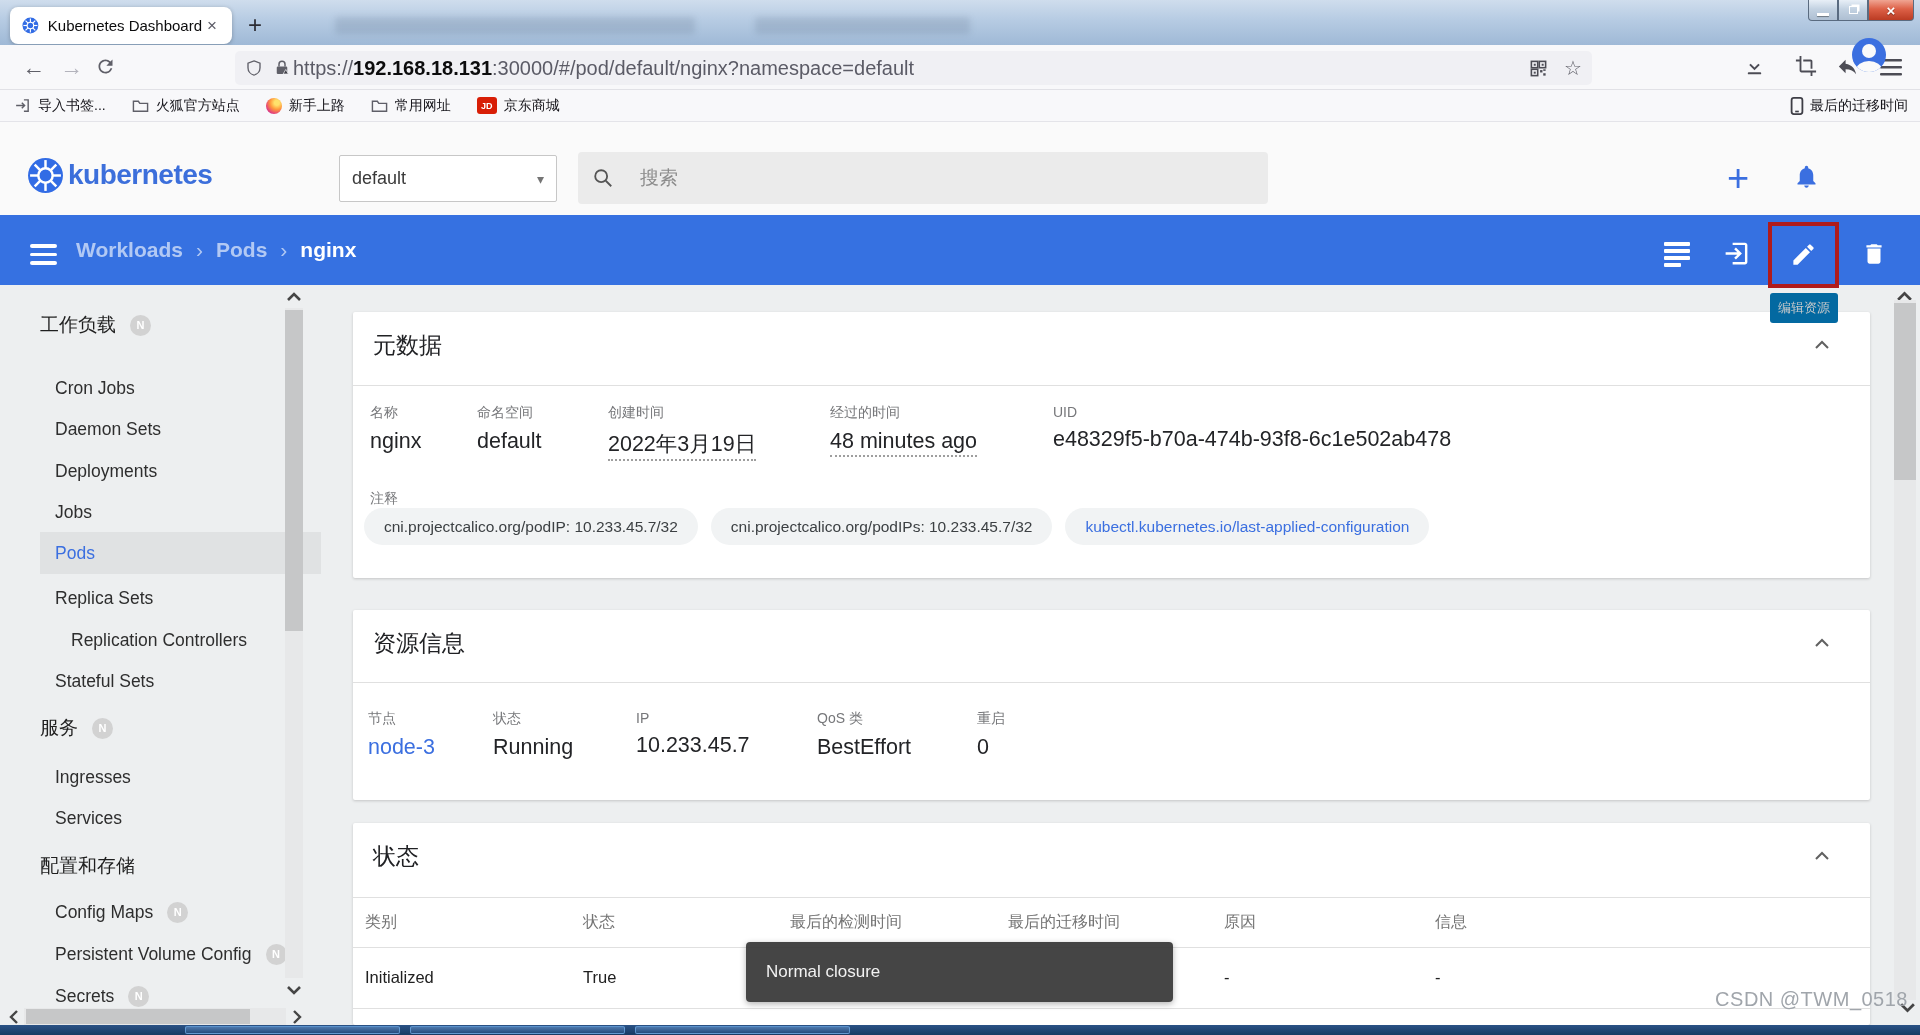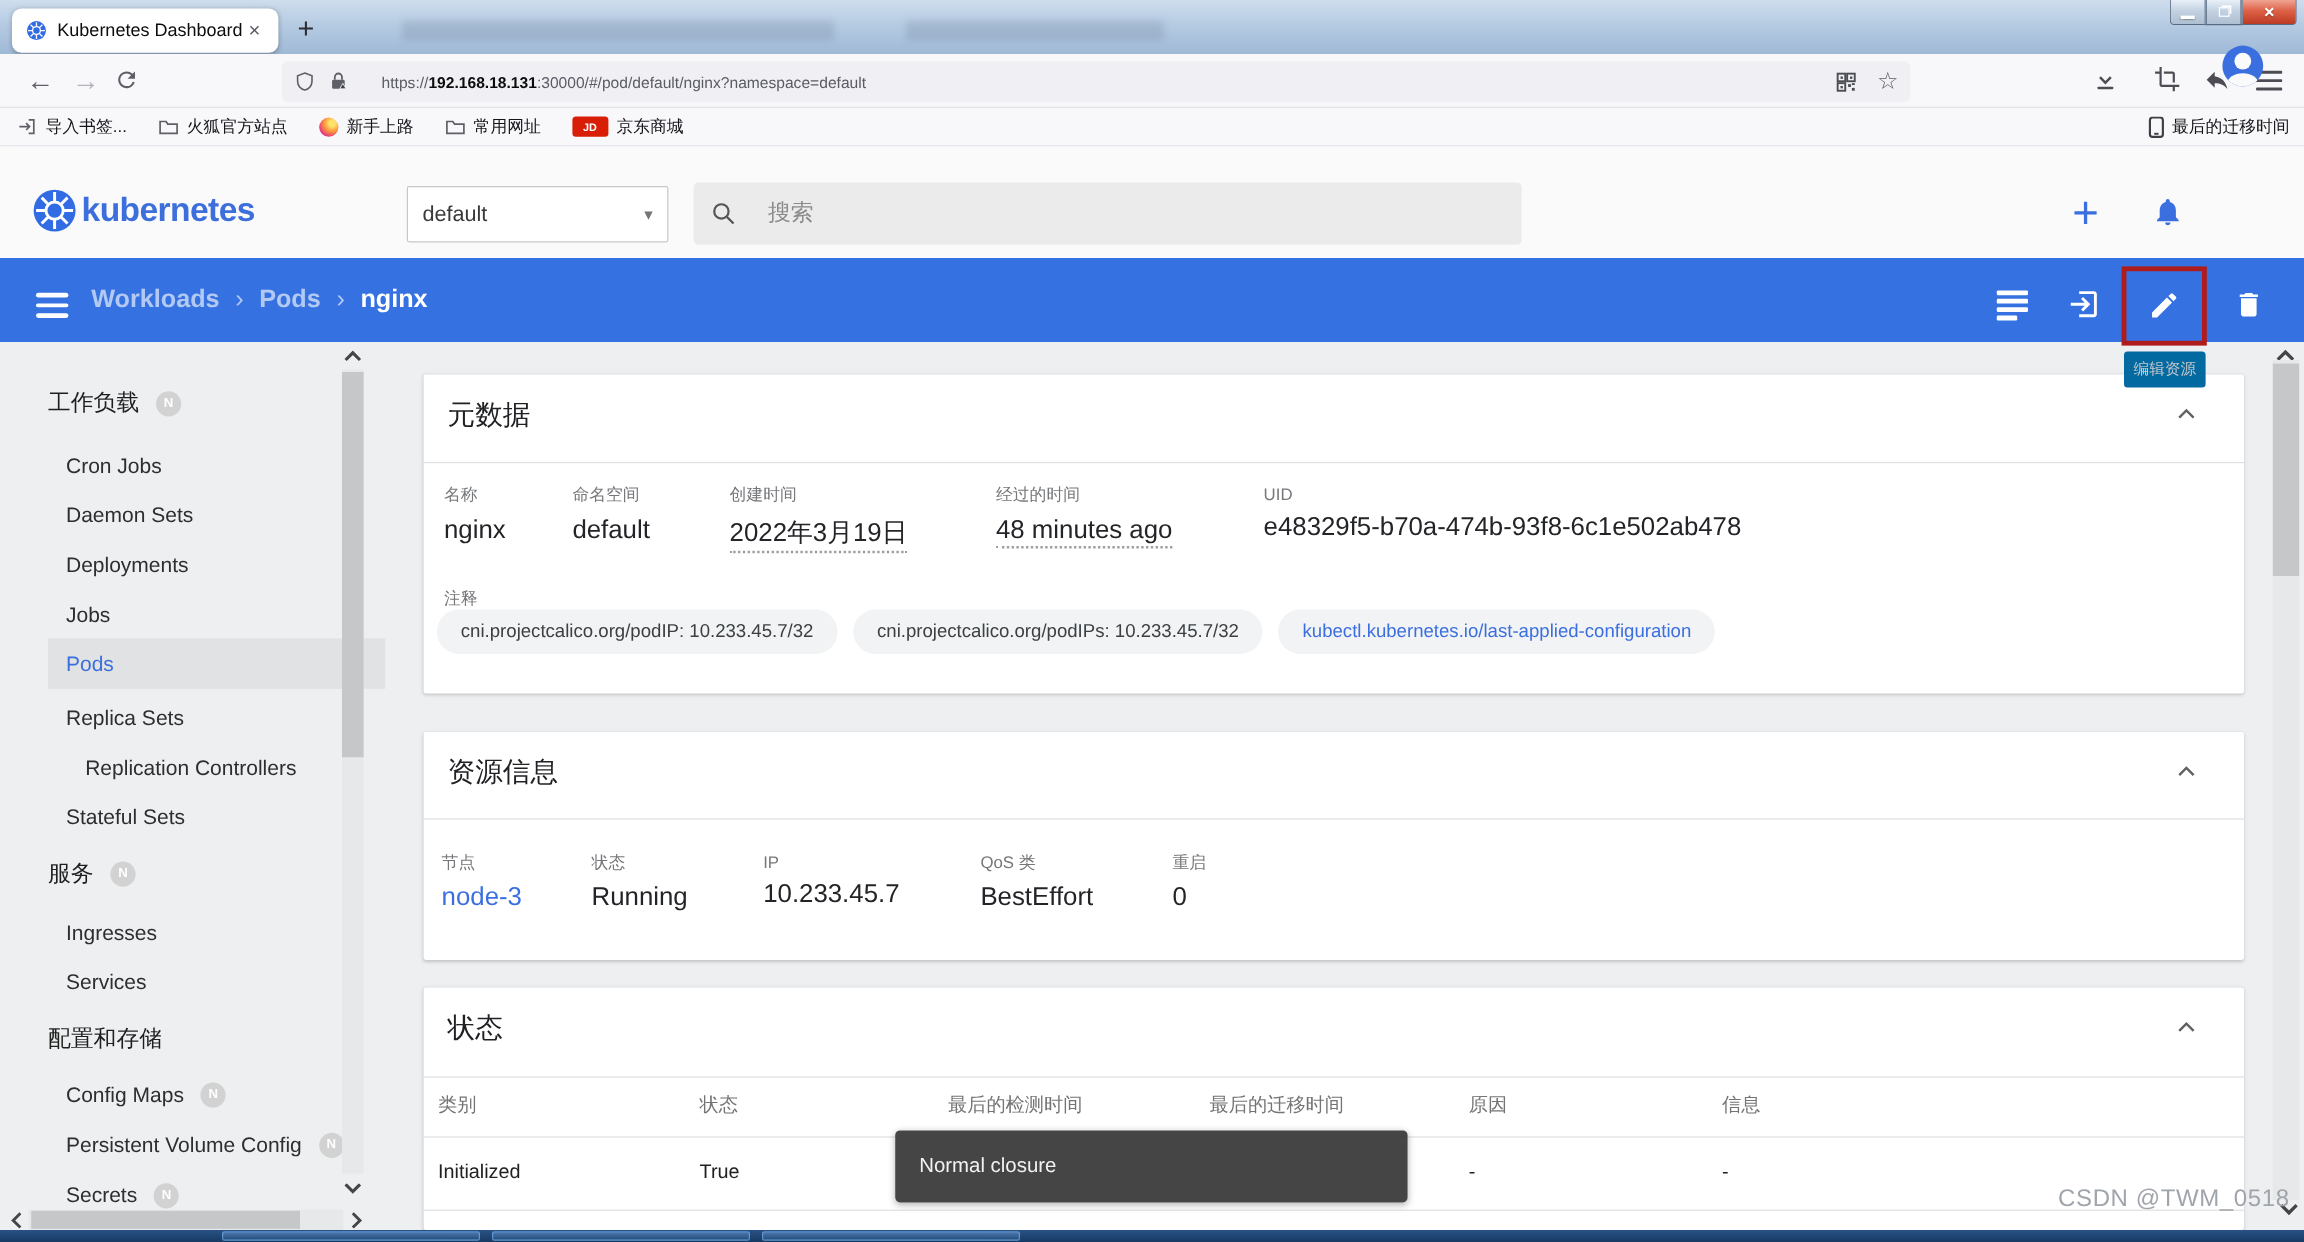--- a/index.html
+++ b/index.html
@@ -25,29 +25,29 @@
     background:linear-gradient(#f0a492,#dd6147 45%,#bb3b23)}
   .glyph-min{width:12px;height:3px;background:#fff;box-shadow:0 1px 1px rgba(0,0,0,.4);margin-top:8px}
   .glyph-restore{width:9px;height:8px;border:1.5px solid #fff;box-shadow:2px -2px 0 -0.5px #fff}
   .glyph-close{color:#fff;font-size:15px;font-weight:bold;text-shadow:0 1px 1px rgba(0,0,0,.4)}
 
   .navbar{left:0;top:45px;width:1920px;height:45px;background:#f8f8fa;border-bottom:1px solid #e1e1e6}
   .navicon{color:#5f5f68;font-size:23px;line-height:23px}
   .navicon.dim{color:#b3b3bc}
   .urlbar{left:235px;top:51px;width:1357px;height:34px;background:#f0f0f4;border-radius:5px;
     display:flex;align-items:center;padding:0 10px}
-  .url-text{font-size:13px;color:#5b5b66;margin-left:27px;white-space:nowrap;flex:1}
+  .url-text{font-size:20px;color:#5b5b66;margin-left:2px;white-space:nowrap;flex:1}
   .url-host{color:#0c0c0d;font-weight:bold}
   .bookmarksbar{left:0;top:90px;width:1920px;height:32px;background:#f8f8fa;border-bottom:1px solid #e5e5ea;
     display:flex;align-items:center;padding:0 14px;font-size:14px;color:#15141a}
   .bm{display:flex;align-items:center;margin-right:26px;white-space:nowrap}
   .bm .ic{margin-right:7px;display:flex}
   .ffball{width:16px;height:16px;border-radius:50%;
     background:radial-gradient(circle at 68% 30%,#ffe26b 0 16%,#ff9a3c 42%,#e4407a 72%,#8a2ab0 100%)}
-  .jdbox{width:30px;height:17px;background:#d81e06;border-radius:3px;color:#fff;font-size:9px;font-weight:bold;
+  .jdbox{width:20px;height:17px;background:#d81e06;border-radius:3px;color:#fff;font-size:9px;font-weight:bold;
     display:flex;align-items:center;justify-content:center}
   .bm-right{position:absolute;right:12px;top:0;height:31px;display:flex;align-items:center;font-size:14px;color:#15141a}
 
   
   .k8shead{left:0;top:122px;width:1920px;height:93px;background:#fafafa;box-shadow:0 1px 2px rgba(0,0,0,.08)}
   .brand{left:68px;top:37px;font-size:28px;font-weight:bold;color:#3c6fdb;letter-spacing:-.5px}
   .ns-select{left:339px;top:33px;width:218px;height:47px;background:#fff;border:1px solid #c7c7c7;border-radius:2px;
     display:flex;align-items:center;padding:0 12px;font-size:18px;color:#3a3a3a}
   .ns-caret{margin-left:auto;color:#757575;font-size:14px}
   .searchbox{left:578px;top:30px;width:690px;height:52px;background:#ebebeb;border-radius:4px;
@@ -306,21 +306,21 @@
   <svg class="abs" style="left:1790px;top:241px" width="27" height="27" viewBox="0 0 24 24">
     <path fill="#fff" d="M3 17.25V21h3.75L17.8 9.94l-3.75-3.75L3 17.25zM20.7 7.04c.39-.39.39-1.02 0-1.41l-2.34-2.34a.996.996 0 0 0-1.41 0l-1.83 1.83 3.75 3.75 1.83-1.83z"></path>
   </svg>
   <svg class="abs" style="left:1861px;top:241px" width="26" height="26" viewBox="0 0 24 24">
     <path fill="#fff" d="M6 19c0 1.1.9 2 2 2h8c1.1 0 2-.9 2-2V7H6v12zM19 4h-3.5l-1-1h-5l-1 1H5v2h14V4z"></path>
   </svg>
   <div class="abs redbox"></div>
   <div class="abs fadetip">编辑资源</div>
 
   <div class="abs" style="left:0;top:285px;width:310px;height:740px">
-    <div class="abs side-item head" style="top:30px;left:40px">
+    <div class="abs side-item head" style="top:19px;left:40px">
       <span>工作负载</span>
         <span class="nbadge">N</span>
     </div>
     <div class="abs side-item" style="top:82px;left:55px">Cron Jobs</div>
     <div class="abs side-item" style="top:123px;left:55px">Daemon Sets</div>
     <div class="abs side-item" style="top:165px;left:55px">Deployments</div>
     <div class="abs side-item" style="top:206px;left:55px">Jobs</div>
     <div class="abs side-item sel" style="top:247px;left:40px;padding-left:15px">Pods</div>
     <div class="abs side-item" style="top:292px;left:55px">Replica Sets</div>
     <div class="abs side-item" style="top:334px;left:71px">Replication Controllers</div>

